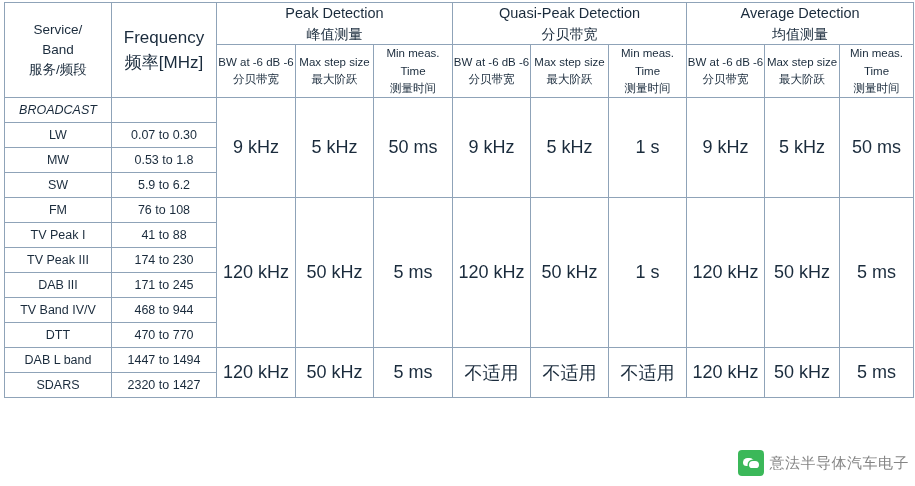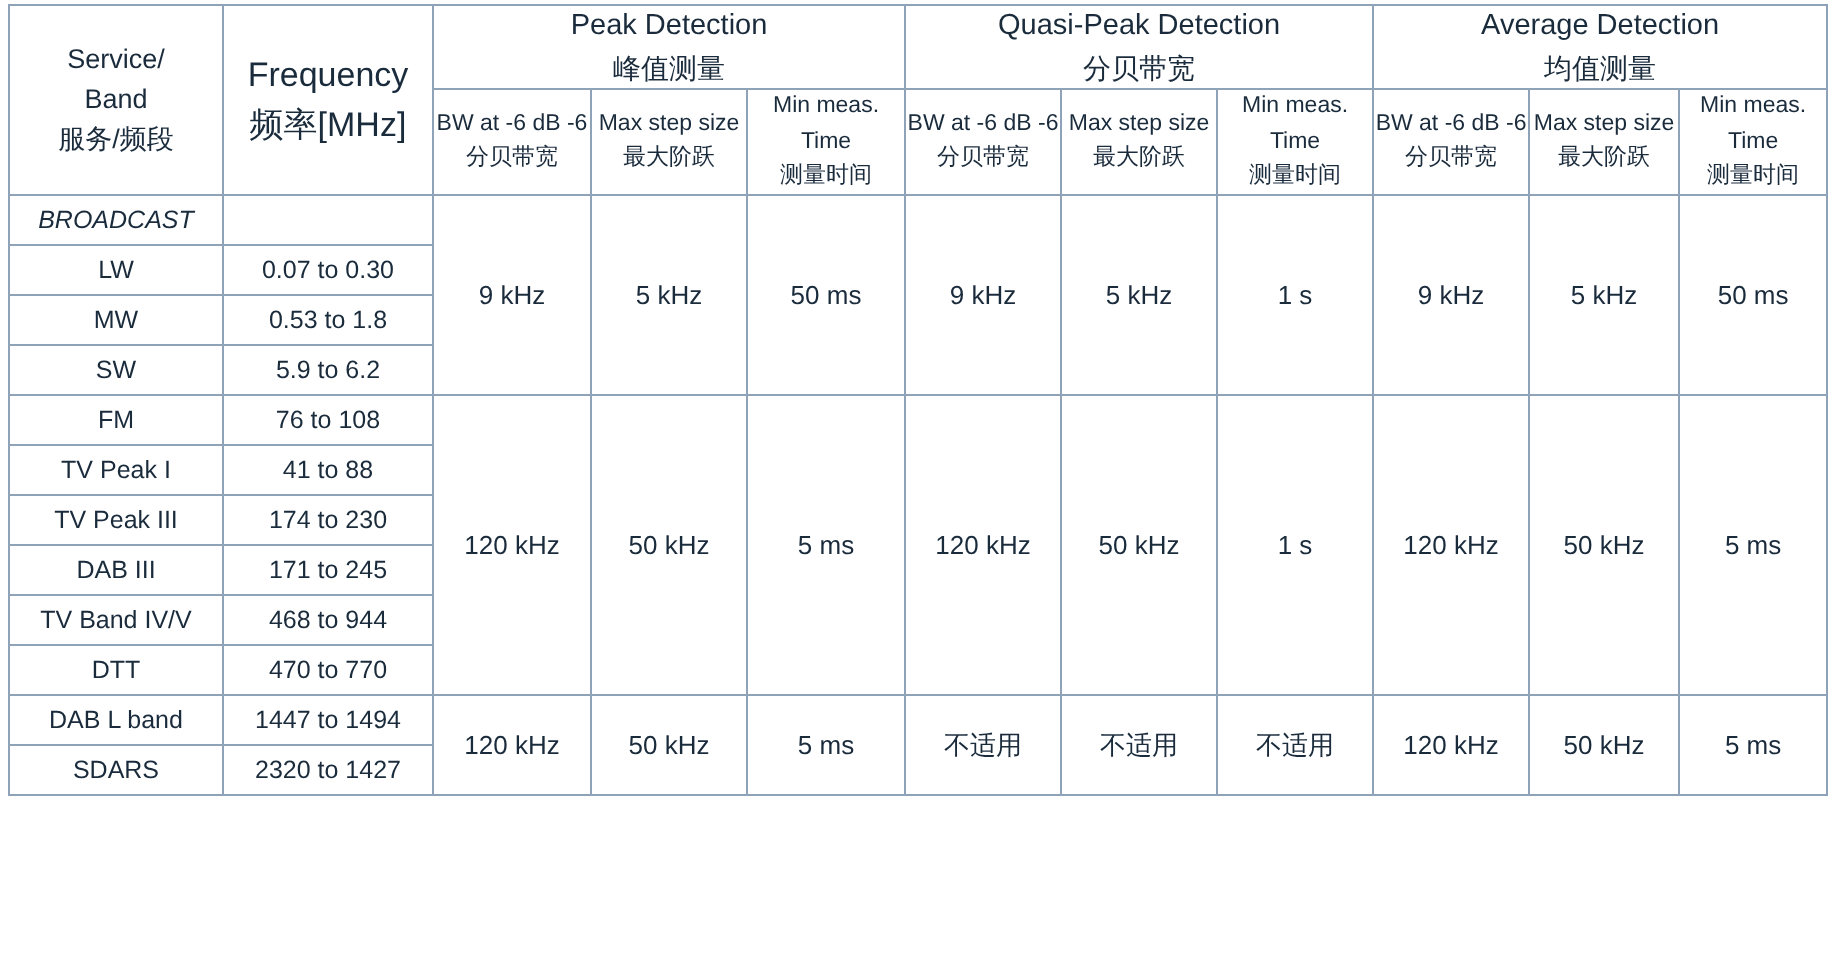--- a/index.html
+++ b/index.html
@@ -75,21 +75,21 @@
     height: 24px;
   }
   td.service.italic { font-style: italic; margin-left: 21px; }
   td.freq {
     text-align: left;
     padding: 3px 0 3px 8px;
     font-size: 12.5px;
     height: 24px;
   }
   td.val {
-    font-size: 13px;
+    font-size: 18px;
   }
   td.blank { }
 
   
   #watermark {
     position: absolute;
     right: 6px;
     bottom: 10px;
     display: flex;
     align-items: center;
@@ -291,14 +291,18 @@
         <td class="val" rowspan="2">50 kHz</td>
         <td class="val" rowspan="2">5 ms</td>
       </tr>
       <tr>
         <td class="service">SDARS</td>
         <td class="freq">2320 to 1427</td>
       </tr>
     </tbody>
   </table>
 
+  <div id="watermark">
+    <div id="wm-logo"></div>
+    <div id="wm-text">意法半导体汽车电子</div>
+  </div>
 
 </div>
 
 </body></html>

